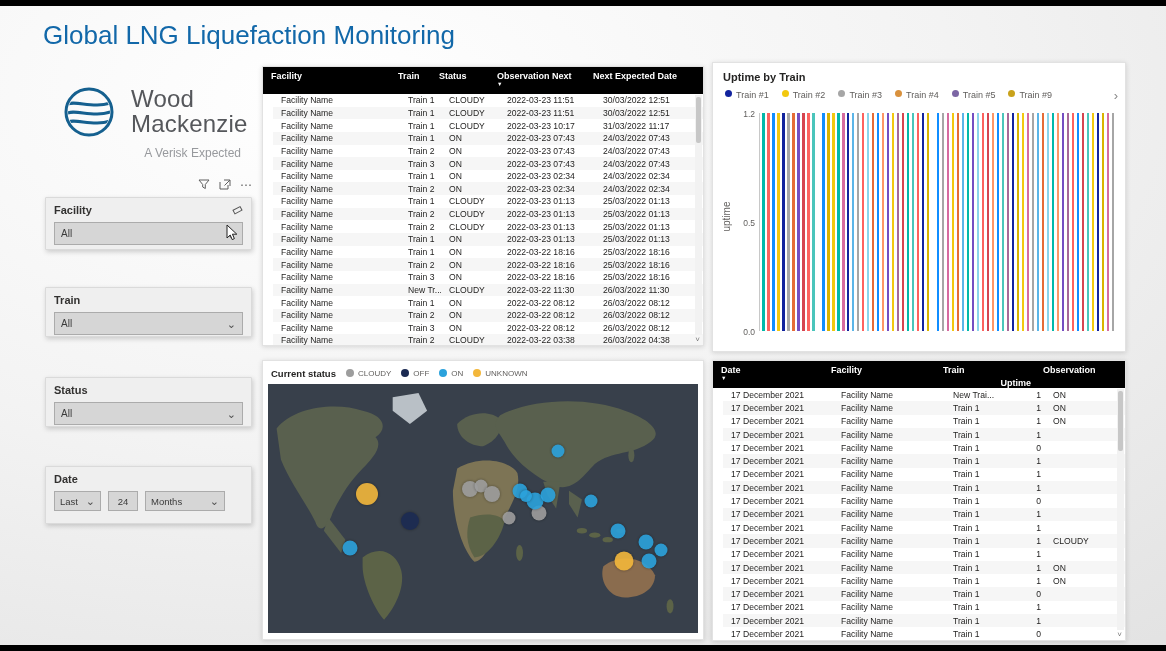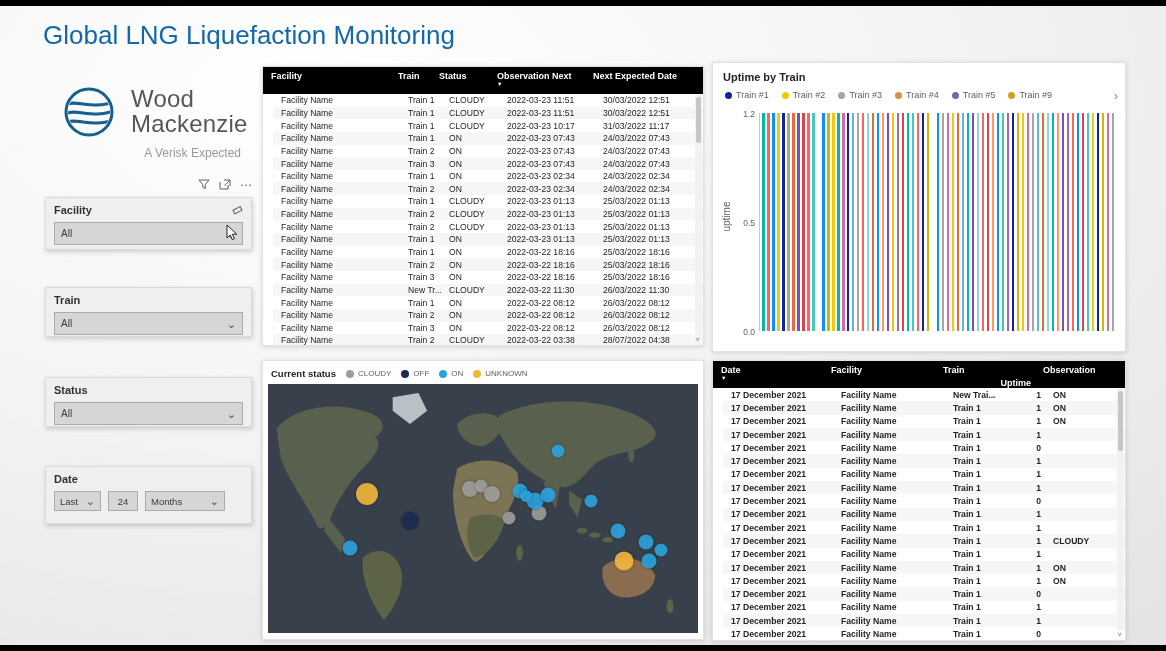--- a/index.html
+++ b/index.html
@@ -56,36 +56,36 @@
   .th{display:flex;flex-direction:column;justify-content:flex-start;box-sizing:border-box;
     padding:4px 0 0 8px;font-size:9px;font-weight:700;white-space:nowrap;overflow:hidden;}
   .sort-arrow{font-size:5.5px;line-height:7px;color:#fff;}
   .trow{display:flex;align-items:center;margin-left:10px;}
   .trow:nth-child(even){background:#f6f6f6;}
   .td{box-sizing:border-box;padding-left:8px;font-size:8.6px;color:#252423;
     white-space:nowrap;overflow:hidden;}
   .status-tbl .trow{height:12.65px;}
   .status-tbl .col0{width:127px}.status-tbl .col1{width:41px}.status-tbl .col2{width:58px}
   .status-tbl .col3{width:96px}.status-tbl .col4{width:104px}
-  .uptime-tbl .trow{height:13.3px;font-weight:bold;}
+  .uptime-tbl .trow{height:13.3px;}
   .uptime-tbl .col0{width:110px}.uptime-tbl .col1{width:112px}.uptime-tbl .col2{width:62px}
   .uptime-tbl .col3{width:38px;justify-content:flex-end;text-align:right;padding-left:0;padding-right:4px;}
   .uptime-tbl .th.col3{align-items:flex-end;}
   .uptime-tbl .col4{width:80px}
 
   .vscroll{position:absolute;right:1px;top:28px;bottom:10px;width:7px;background:#f2f2f2;}
   .vthumb{width:5px;margin:2px auto 0;background:#c7c7c7;border-radius:2px;}
   .scroll-arrow{position:absolute;right:1px;bottom:1px;width:9px;text-align:center;
     font-size:8px;color:#777;line-height:8px;}
 
   
   .chart-title{position:absolute;left:10px;top:8px;font-size:11px;font-weight:700;color:#252423;}
   .chart-legend{position:absolute;left:12px;top:27px;right:22px;display:flex;gap:13px;
     align-items:center;overflow:hidden;}
-  .leg-item{display:flex;align-items:center;gap:4px;white-space:nowrap;}
+  .leg-item{display:flex;gap:4px;white-space:nowrap;}
   .leg-dot{width:7px;height:7px;border-radius:50%;display:inline-block;}
   .leg-label{font-size:9px;color:#605e5c;}
   .legend-more{position:absolute;right:7px;top:25px;font-size:13px;color:#888;}
   .plot{position:absolute;left:46px;top:50px;width:357px;height:218px;
     border-left:1px solid #c8c8c8;}
   .bar{position:absolute;top:0;bottom:0;width:2.4px;}
   .ytick{position:absolute;left:16px;width:26px;text-align:right;font-size:8.5px;color:#605e5c;}
   .ytick.t0{top:46px}.ytick.t1{top:155px}.ytick.t2{top:264px}
   .ylabel{position:absolute;left:-2px;top:148px;transform:rotate(-90deg);
     font-size:10px;color:#605e5c;}
@@ -349,21 +349,21 @@
             <div class="td col1">Train 3</div>
             <div class="td col2">ON</div>
             <div class="td col3">2022-03-22 08:12</div>
             <div class="td col4">26/03/2022 08:12</div>
           </div>
           <div class="trow">
             <div class="td col0">Facility Name</div>
             <div class="td col1">Train 2</div>
             <div class="td col2">CLOUDY</div>
             <div class="td col3">2022-03-22 03:38</div>
-            <div class="td col4">28/07/2022 04:38</div>
+            <div class="td col4">26/03/2022 04:38</div>
           </div>
         </div>
       </div>
     <div class="vscroll">
       <div class="vthumb" style="height:46px"></div>
     </div>
     <div class="scroll-arrow">˅</div>
   </div>
 
   <div class="panel chart-panel">

